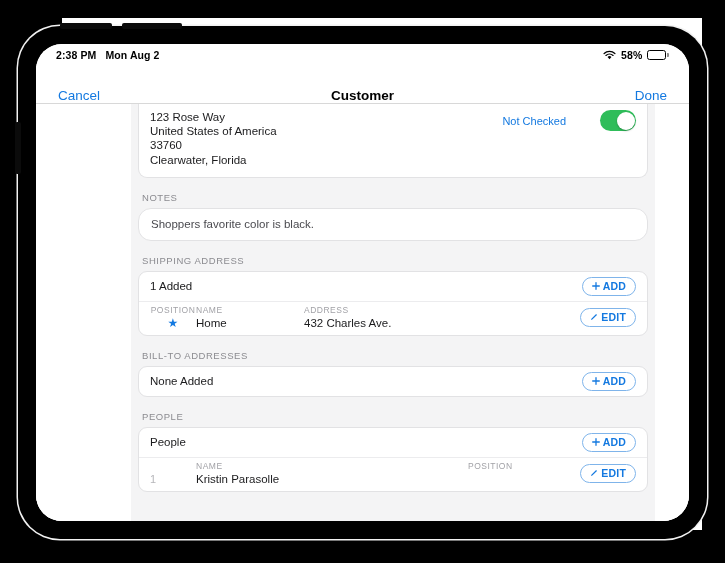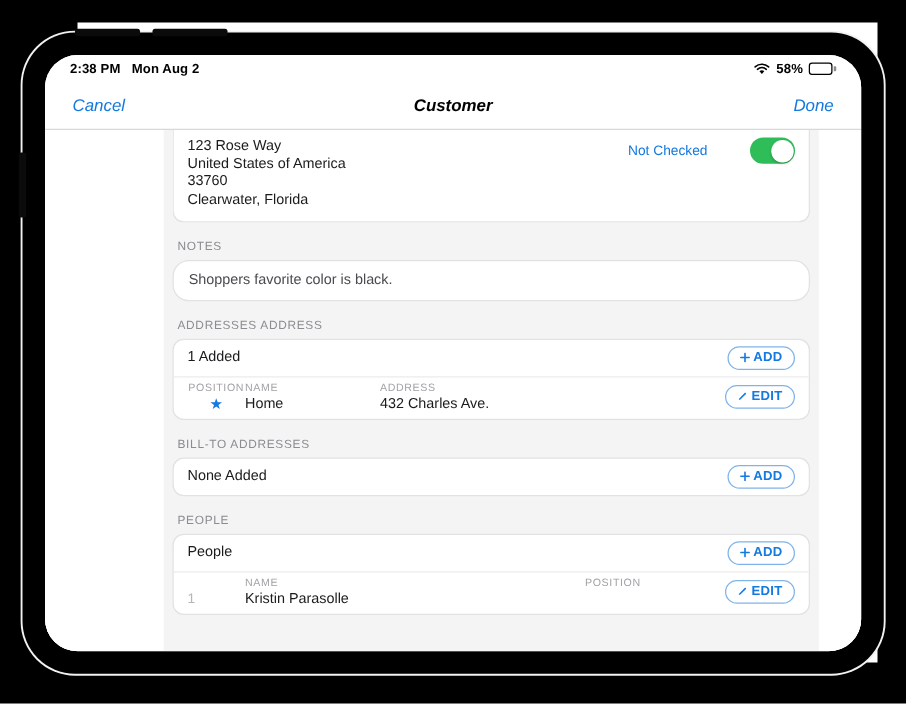--- a/index.html
+++ b/index.html
@@ -13,21 +13,21 @@
     overflow: hidden;
     font-family: "Liberation Sans", sans-serif;
     -webkit-font-smoothing: antialiased;
   }
 
   
   .page {
     position: relative;
     width: 725px;
     height: 563px;
-    background: #7dd3fc;
+    background: #8b5cf6;
     overflow: hidden;
   }
   .backdrop {
     position: absolute;
     left: 0; top: 0;
     width: 725px; height: 563px;
     background: #000000;
   }
 
   
@@ -126,24 +126,23 @@
   }
 
   
   .navbar {
     position: absolute;
     left: 0; top: 22px;
     width: 653px; height: 38px;
     background: #ffffff;
     border-bottom: 0.5px solid #d8d8d8;
     display: flex;
-    align-items: center;
+    align-items: flex-end;
     padding: 0 22px;
     box-sizing: border-box;
-    font-style: italic;
   }
   .nav-btn {
     font-size: 13.5px;
     color: #1479e0;
     cursor: pointer;
     white-space: nowrap;
   }
   .nav-title {
     position: absolute;
     left: 0; right: 0;
@@ -381,21 +380,21 @@
 
             <div class="gap-14"></div>
 
             <div class="section-label">NOTES</div>
             <div class="notes-box">
               <span class="notes-text" title="Notes">Shoppers favorite color is black.</span>
             </div>
 
             <div class="gap-14"></div>
 
-            <div class="section-label">ADDRESSES ADDRESS</div>
+            <div class="section-label">SHIPPING ADDRESS</div>
             <div class="card">
               <div class="row" style="min-height:29px">
                 <span class="row-title">1 Added</span>
                 <span class="row-right">
                   <span class="pill">
                     <span>
                       <svg width="8" height="8" viewBox="0 0 8 8">
                         <path d="M4 0.7 V7.3 M0.7 4 H7.3" stroke="#1479e0" stroke-width="1.3" stroke-linecap="round"></path>
                       </svg>
                     </span>

